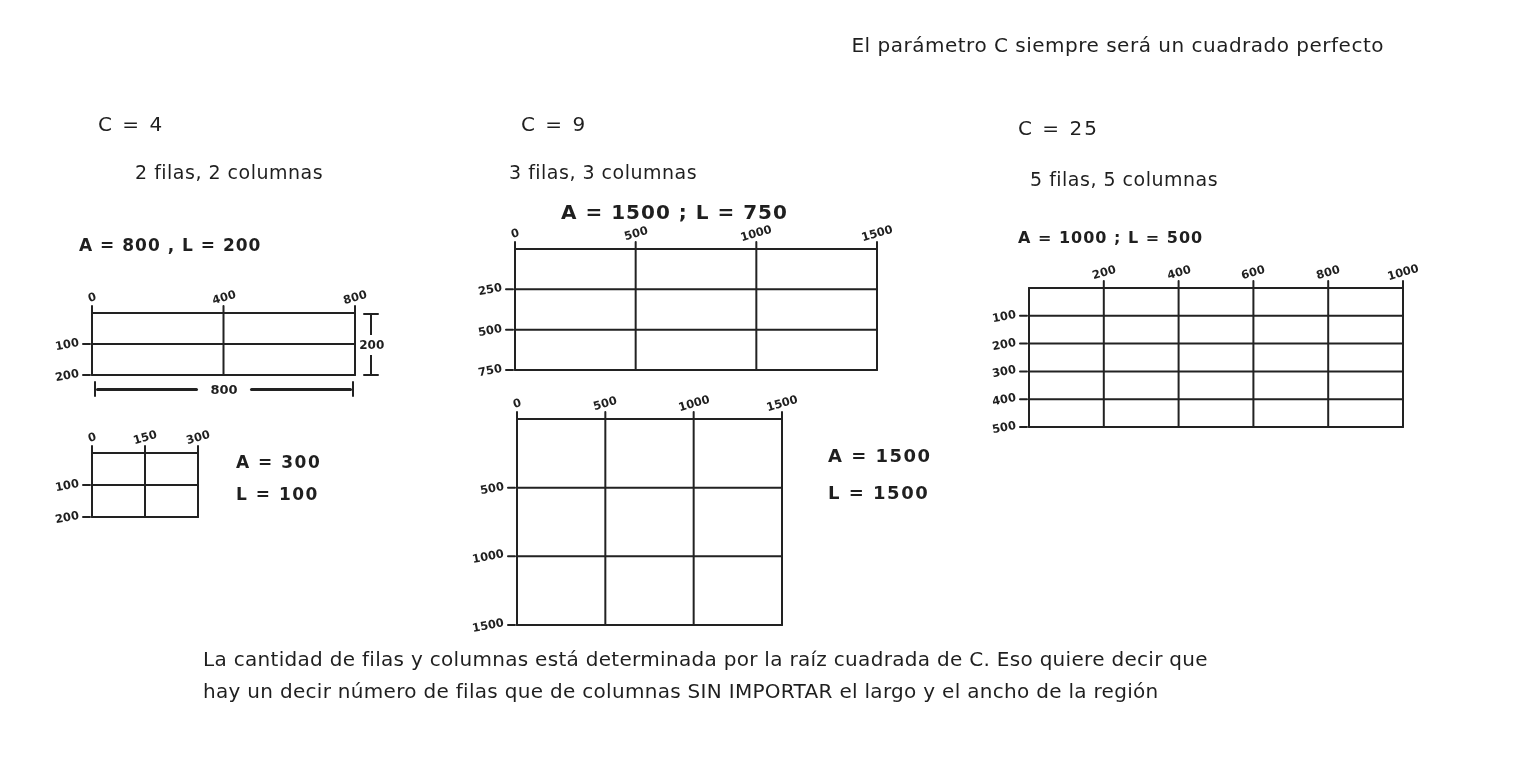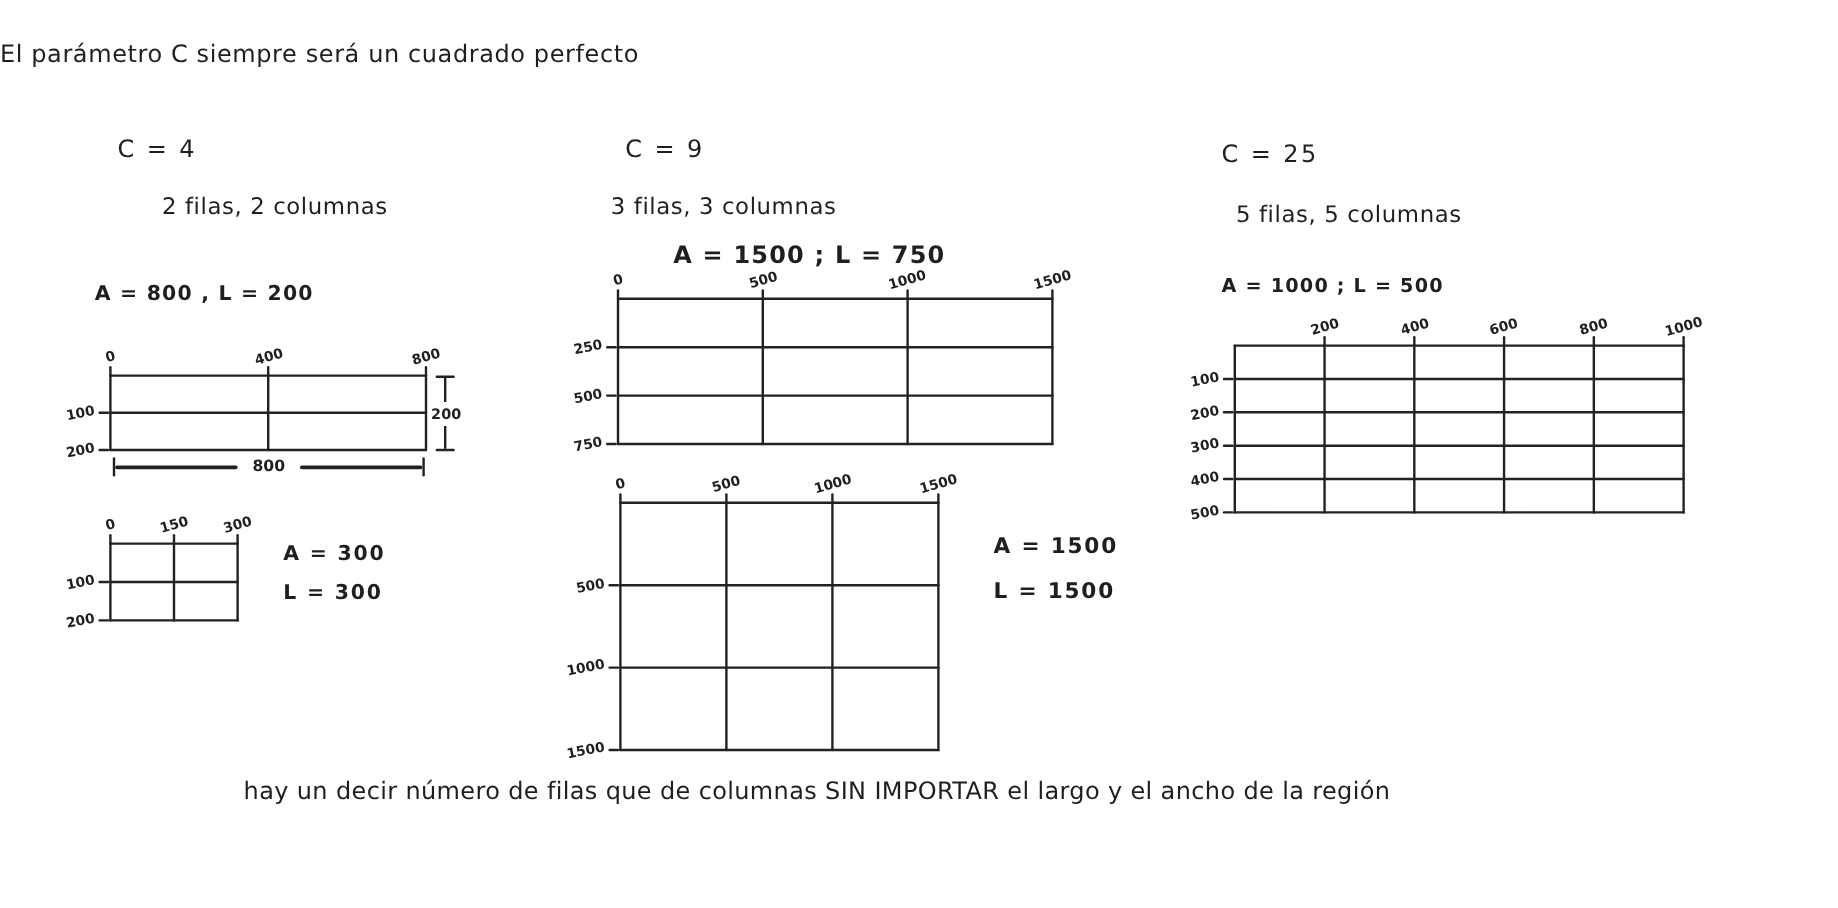--- a/index.html
+++ b/index.html
@@ -10,21 +10,21 @@
     height: 757px;
     background: #ffffff;
     font-family: "DejaVu Sans", sans-serif;
     color: #1f1f1f;
     overflow: hidden;
   }
   .abs { position: absolute; white-space: nowrap; }
 
   .page-title {
     left: 0; top: 33px; width: 1384px;
-    text-align: left;
+    text-align: right;
     font-size: 20px;
     letter-spacing: 0.5px;
   }
 
   .section-heading { font-size: 20px; letter-spacing: 2px; }
   .section-subheading { font-size: 19px; letter-spacing: 0.5px; }
   .section-params { font-size: 17px; font-weight: bold; letter-spacing: 1px; }
 
   .grid-figure { position: absolute; }
   .grid-figure svg { position: absolute; left: 0; top: 0; overflow: visible; }
@@ -148,21 +148,21 @@
       </svg>
       <span class="axis-label top" style="left: 0px;">0</span>
       <span class="axis-label top" style="left: 53px;">150</span>
       <span class="axis-label top" style="left: 106px;">300</span>
       <span class="axis-label left" style="top: 32px;">100</span>
       <span class="axis-label left" style="top: 64px;">200</span>
     </div>
 
   <div class="abs side-text" style="left:236px; top:446px;">
     <div>A = 300</div>
-    <div>L = 300</div>
+    <div>L = 100</div>
   </div>
 
   <div class="abs section-heading" style="left:521px; top:112px;">C = 9</div>
   <div class="abs section-subheading" style="left:509px; top:161px;text-align:right;">3 filas, 3 columnas</div>
   <div class="abs section-params" style="left:561px; top:200px; font-size:20px;">A = 1500 ;   L = 750</div>
 
   <div class="grid-figure" style="left:515px; top:249px; width:362px; height:121px;">
       <svg width="362" height="121">
         <line x1="0" y1="0" x2="0" y2="121" stroke="#222" stroke-width="2" stroke-linecap="round"></line>
         <line x1="120.66666666666667" y1="0" x2="120.66666666666667" y2="121" stroke="#222" stroke-width="2" stroke-linecap="round"></line>
@@ -256,16 +256,17 @@
       <span class="axis-label top" style="left: 299.2px;">800</span>
       <span class="axis-label top" style="left: 374px;">1000</span>
       <span class="axis-label left" style="top: 27.8px;">100</span>
       <span class="axis-label left" style="top: 55.6px;">200</span>
       <span class="axis-label left" style="top: 83.4px;">300</span>
       <span class="axis-label left" style="top: 111.2px;">400</span>
       <span class="axis-label left" style="top: 139px;">500</span>
     </div>
 
   <div class="abs footer-text" style="left:203px; top:643px;">
+    <div>La cantidad de filas y columnas está determinada por la raíz cuadrada de C. Eso quiere decir que</div>
     <div>hay un decir número de filas que de columnas SIN IMPORTAR el largo y el ancho de la región</div>
   </div>
 
 </div>
 
 </body></html>

